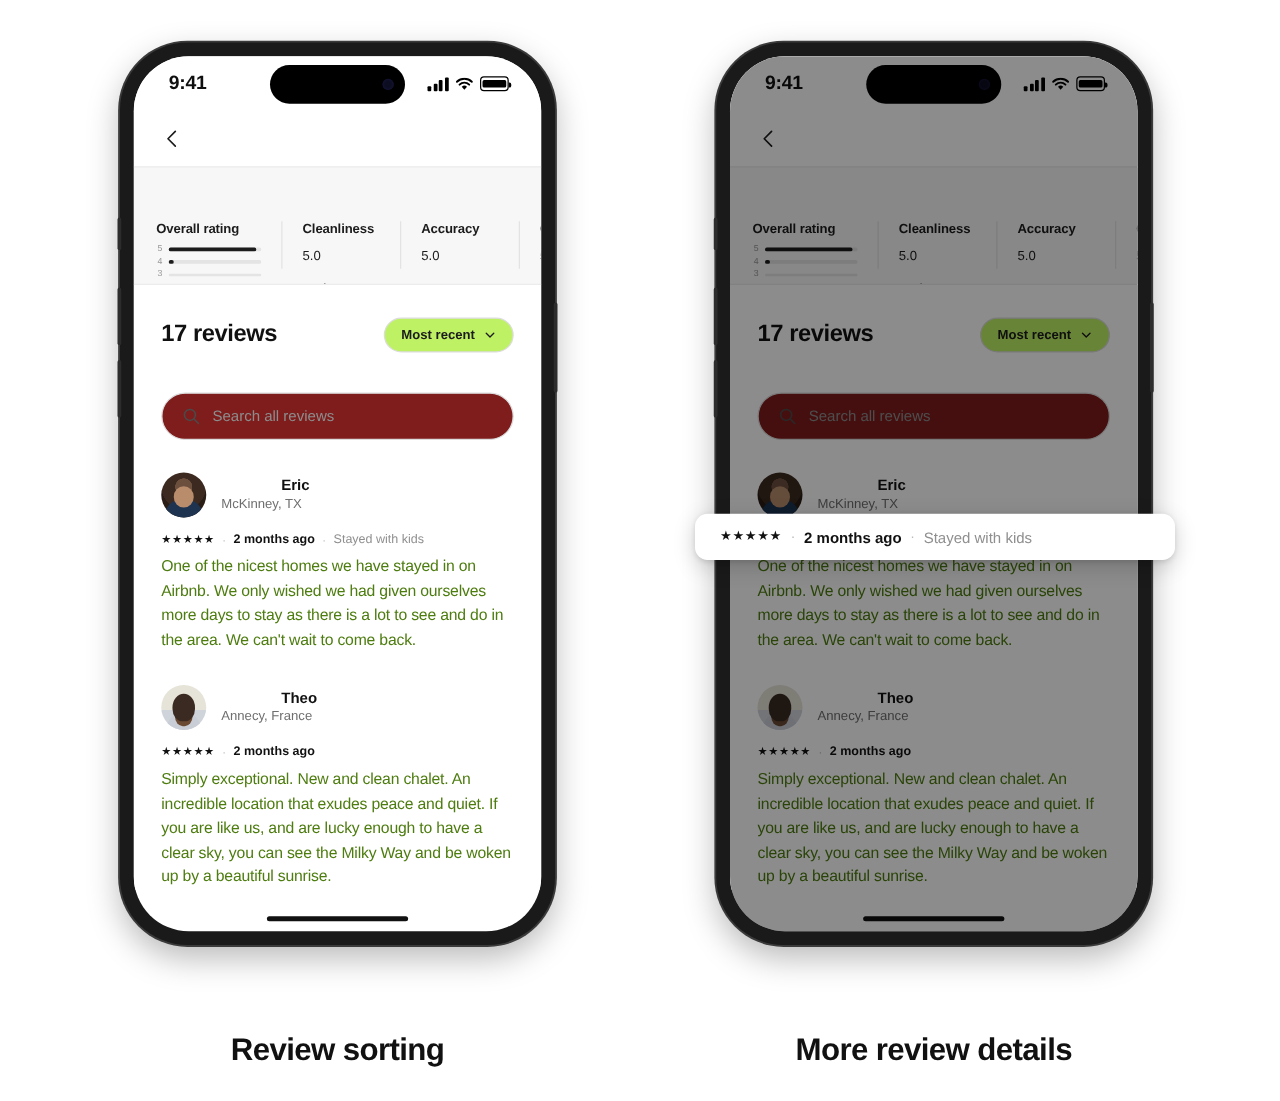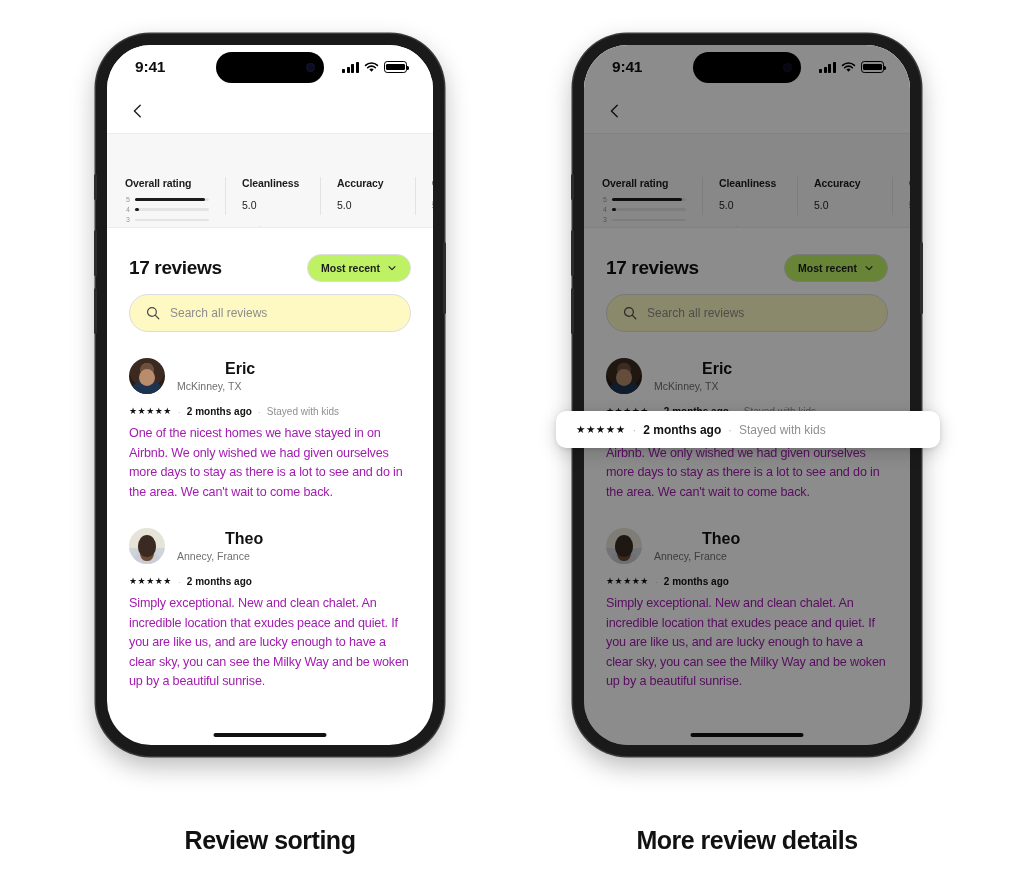--- a/index.html
+++ b/index.html
@@ -87,37 +87,37 @@
   .rev-head { display:flex; align-items:center; justify-content:space-between; padding: 26px 0 0 0; text-align: center; }
   .rev-count { font-size:19px; font-weight:700; color:#111; letter-spacing:-.35px; }
   .sort-pill {
     display:flex; align-items:center; gap:7px;
     border:1px solid #dcdcdc; border-radius:22px; padding: 7px 13px;
     font-size:10.5px; font-weight:600; color:#1c1c1c; background:#bef264;
   }
   .chev { width:10px; height:10px; }
 
   .searchbar {
-    margin-top: 12px; height: 38px; border:1px solid #dcdcdc; border-radius:24px;
-    display:flex; align-items:center; gap:10px; padding: 0 16px; background:#fef9c3;
+    margin-top: 32px; height: 38px; border:1px solid #dcdcdc; border-radius:24px;
+    display:flex; align-items:center; gap:10px; padding: 0 16px; background:#7f1d1d;
   }
   .search-ic { width:14px; height:14px; color:#333; flex:0 0 auto; }
   .search-ph { font-size:12px; color:#8d8d8d; }
 
   .review { padding-top: 26px; }
   .rv-head { display:flex; align-items:center; gap:12px; }
   .avatar { width:36px; height:36px; border-radius:50%; overflow:hidden; flex:0 0 auto; position:relative; }
-  .rv-name { font-size:16px; font-weight:700; color:#111; line-height:1.25;padding-left:48px; }
+  .rv-name { font-size:12px; font-weight:700; color:#111; line-height:1.25;padding-left:48px; }
   .rv-loc  { font-size:10.5px; font-weight:400; color:#6f6f6f; line-height:1.3; margin-top:1px; }
   .rv-meta { display:flex; align-items:center; gap:6px; margin-top:12px; }
   .stars { font-size:9px; letter-spacing:.5px; color:#111; line-height:1; }
   .dot { color:#b9b9b9; font-size:9px; }
   .rv-when { font-size:10px; font-weight:700; color:#111; }
   .rv-tag  { font-size:10px; font-weight:400; color:#8f8f8f; }
-  .rv-body { margin-top:7px; font-size:12.6px; line-height:1.55; color:#a21caf; letter-spacing:-.15px; }
+  .rv-body { margin-top:7px; font-size:12.6px; line-height:1.55; color:#4d7c0f; letter-spacing:-.15px; }
 
   .homebar {
     position:absolute; left:50%; transform:translateX(-50%); bottom:8px;
     width:113px; height:4.4px; border-radius:3px; background:#111;
   }
 
   
   .dim {
     position:absolute; inset:0; background: rgba(0,0,0,.45); pointer-events:none; z-index:5;
   }

